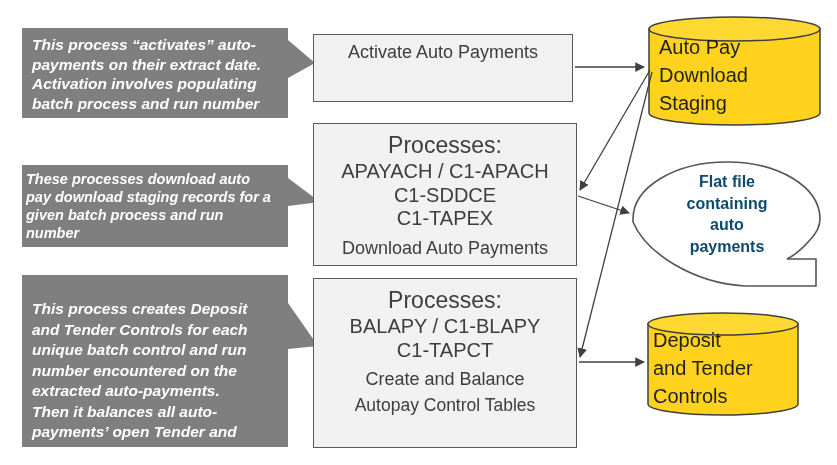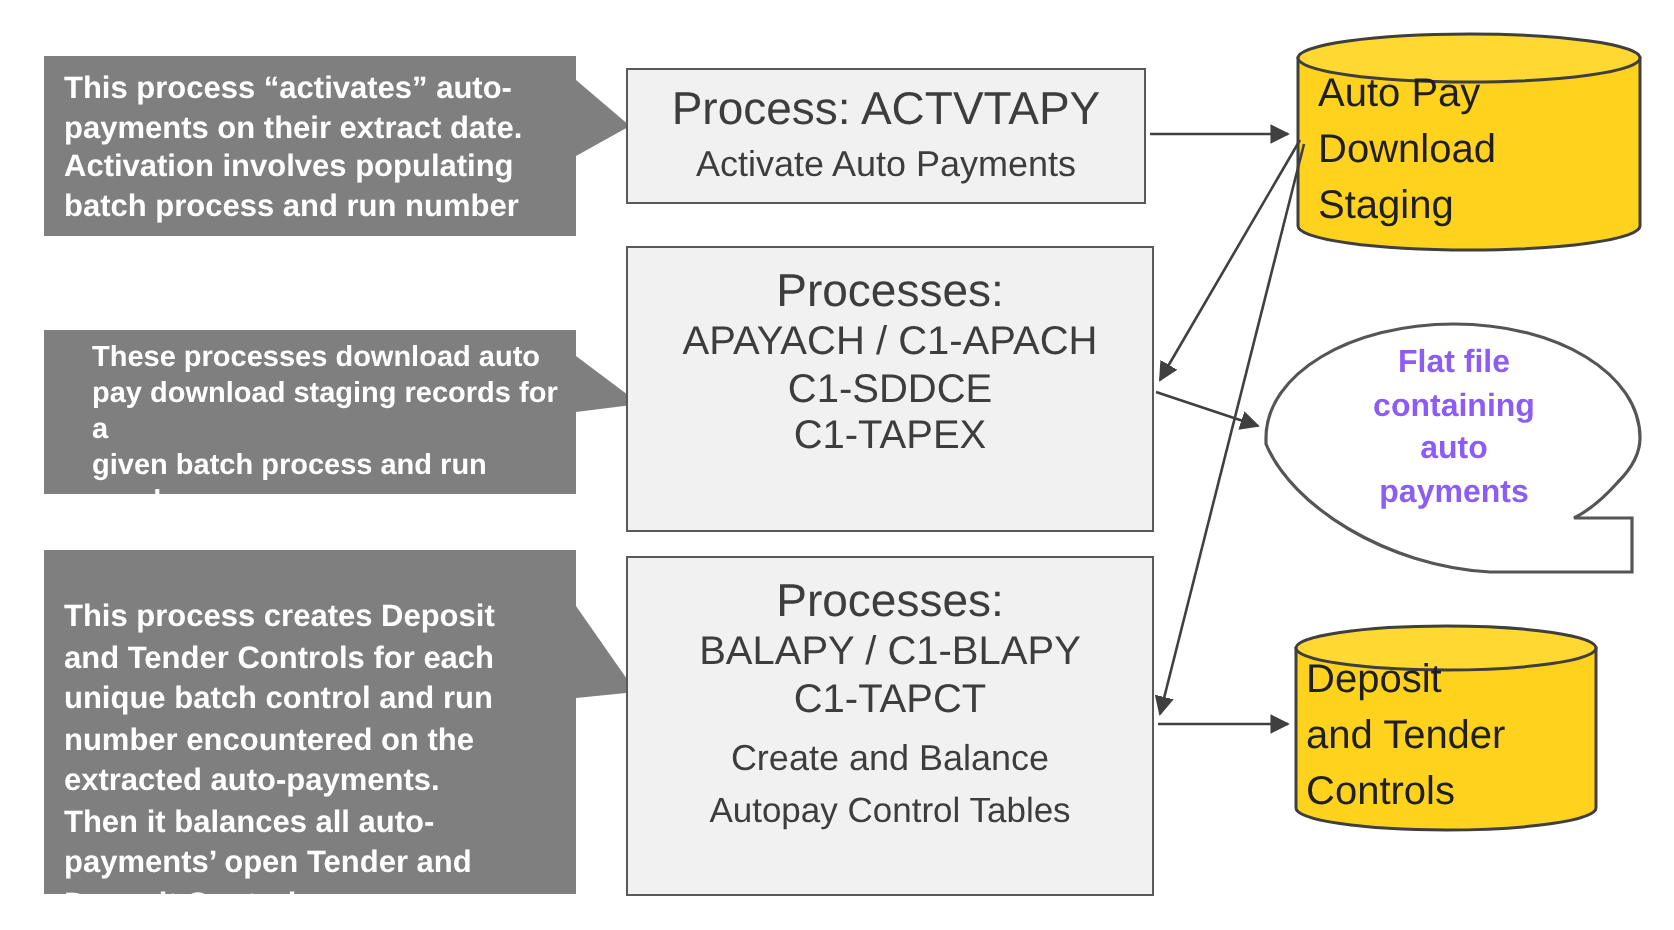--- a/index.html
+++ b/index.html
@@ -10,43 +10,43 @@
   }
   *{margin:0;padding:0;box-sizing:border-box;}
   body{background:#ffffff;font-family:"Liberation Sans",sans-serif;}
   .canvas{position:relative;width:837px;height:465px;background:#ffffff;overflow:hidden;}
   svg.layer{position:absolute;left:0;top:0;width:837px;height:465px;}
   .shapes{z-index:0;}
   .arrows{z-index:2;pointer-events:none;}
   .txt{position:absolute;z-index:1;}
 
   .callout{background:var(--callout-fill);color:var(--callout-text);
-    font-weight:bold;white-space:pre-line;}
+    font-weight:bold;white-space:pre-line;font-style:italic;}
   .callout-1{left:22px;top:28px;width:266px;height:90px;
     font-size:15.5px;line-height:19.5px;padding:7px 8px 0 10px;}
   .callout-2{left:22px;top:165px;width:266px;height:82px;
-    font-size:14.5px;line-height:18px;padding:5px 8px 0 24px;}
+    font-size:14.5px;line-height:18px;padding:5px 8px 0 4px;}
   .callout-3{left:22px;top:275px;width:266px;height:172px;
     font-size:15.5px;line-height:20.5px;padding:24px 8px 0 10px;}
 
   .pbox{background:var(--box-fill);border:1.5px solid var(--box-border);
     color:var(--box-text);text-align:center;}
   .pbox-1{left:313px;top:34px;width:260px;height:68px;padding-top:4px;}
   .pbox-2{left:313px;top:123px;width:264px;height:143px;padding-top:6px;}
   .pbox-3{left:313px;top:278px;width:264px;height:170px;padding-top:6px;}
   .pbox-title{font-size:23px;line-height:30px;}
   .pbox-code{font-size:20px;line-height:23.5px;}
   .pbox-caption{font-size:18px;line-height:26px;margin-top:4px;}
   .pbox-caption2{font-size:17.5px;line-height:26px;}
 
   .cyl-label{color:#1f1f1f;font-size:20px;line-height:28px;text-align:left;
     white-space:pre-line;}
   .cyl1-label{left:659px;top:33px;width:151px;}
   .cyl2-label{left:653px;top:326px;width:140px;}
-  .bubble-label{left:677px;top:171px;width:100px;color:#8b5cf6;
+  .bubble-label{left:677px;top:171px;width:100px;color:#0c4a6e;
     font-size:16px;font-weight:bold;line-height:21.5px;text-align:center;
     white-space:pre-line;}
 
   .shape-cyl{fill:var(--cylinder-fill);stroke:var(--cylinder-border);stroke-width:1.5;}
   .shape-lid{fill:var(--cylinder-lid);stroke:var(--cylinder-border);stroke-width:1.5;}
   .shape-pointer{fill:var(--callout-fill);stroke:none;}
   .shape-bubble{fill:#ffffff;stroke:var(--bubble-border);stroke-width:1.6;}
   .flow{stroke:var(--arrow);stroke-width:1.3;fill:none;}
   .head{fill:var(--arrow);}
 </style>
@@ -91,29 +91,29 @@
   <div class="txt callout callout-3">This process creates Deposit
 and Tender Controls for each
 unique batch control and run
 number encountered on the
 extracted auto-payments.
 Then it balances all auto-
 payments’ open Tender and
 Deposit Controls.</div>
 
   <div class="txt pbox pbox-1">
-    <div class="pbox-title">Process: ACTVTAPY</div>
     <div class="pbox-caption" style="margin-top:0;">Activate Auto Payments</div>
   </div>
 
   <div class="txt pbox pbox-2">
     <div class="pbox-title">Processes:</div>
     <div class="pbox-code">APAYACH / C1-APACH</div>
     <div class="pbox-code">C1-SDDCE</div>
     <div class="pbox-code">C1-TAPEX</div>
+    <div class="pbox-caption">Download Auto Payments</div>
   </div>
 
   <div class="txt pbox pbox-3">
     <div class="pbox-title">Processes:</div>
     <div class="pbox-code">BALAPY / C1-BLAPY</div>
     <div class="pbox-code">C1-TAPCT</div>
     <div class="pbox-caption">Create and Balance</div>
     <div class="pbox-caption2">Autopay Control Tables</div>
   </div>
 

